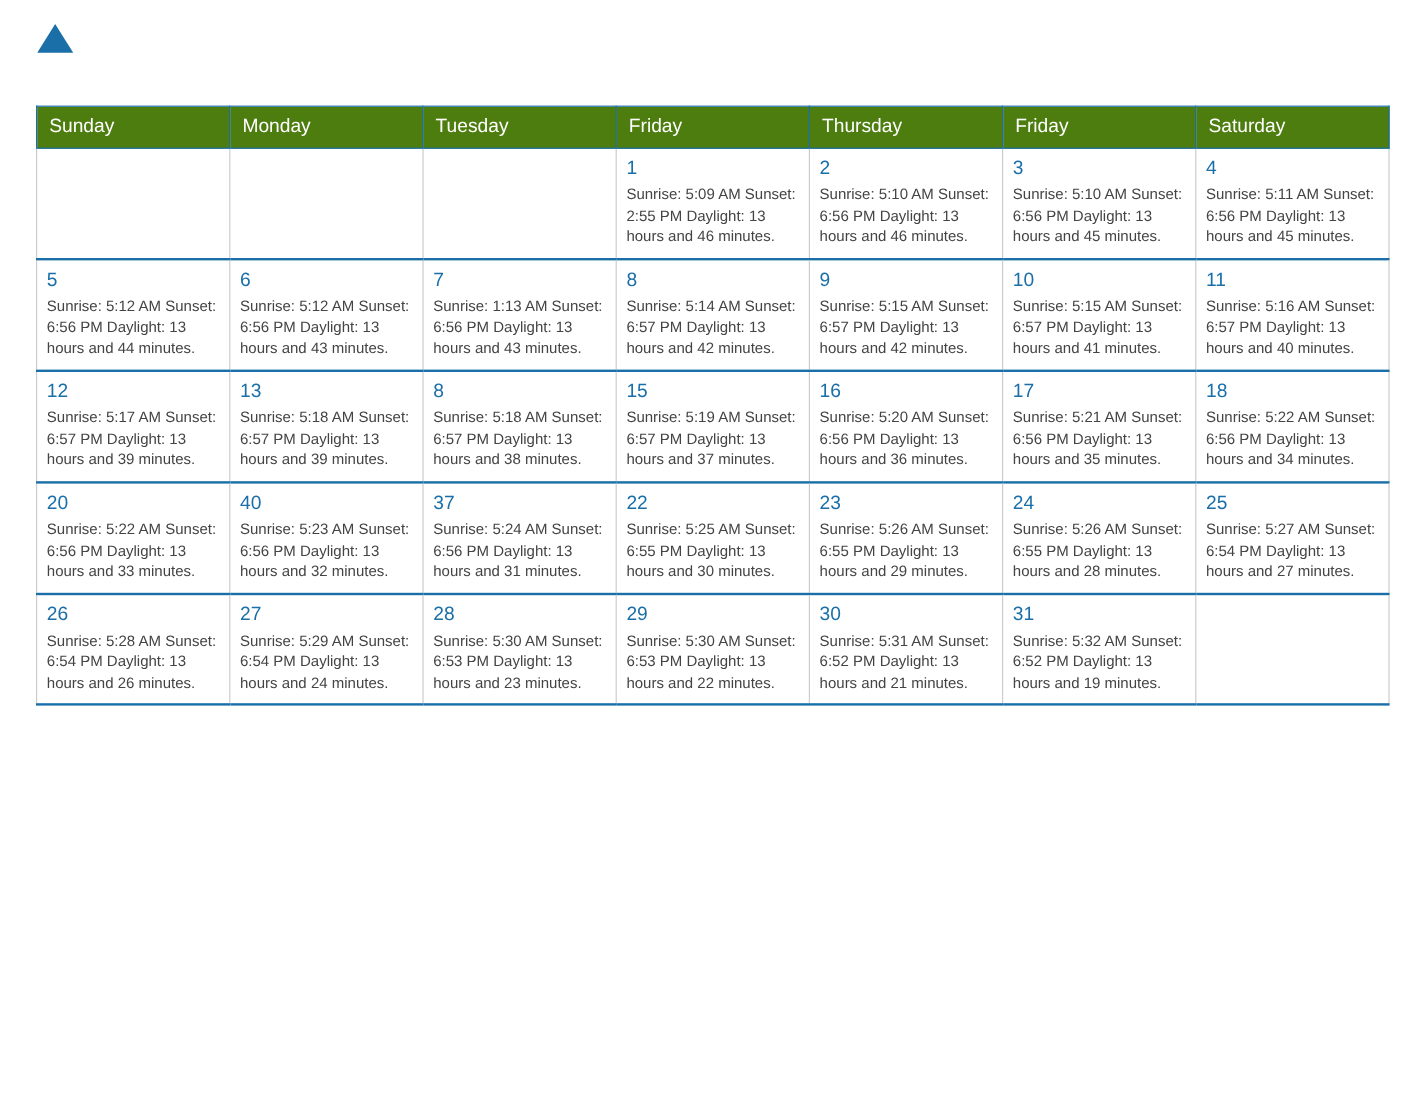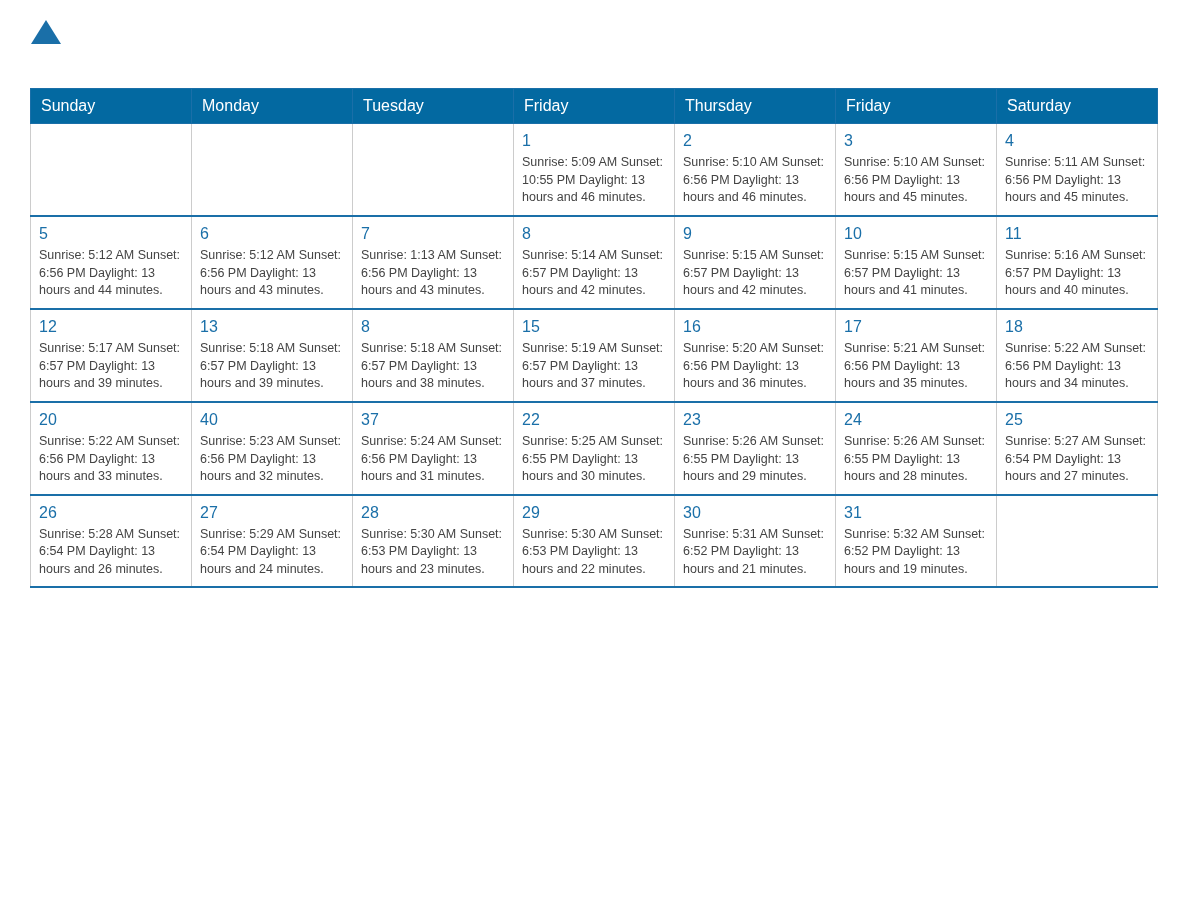--- a/index.html
+++ b/index.html
@@ -35,21 +35,21 @@
       font-size: 22px;
       color: #333;
       margin-top: 4px;
     }
     .calendar {
       width: 100%;
       border-collapse: collapse;
       margin-top: 8px;
     }
     .calendar th {
-      background-color: #0369a1;
+      background-color: #4d7c0f;
       color: #fff;
       font-size: 16px;
       font-weight: normal;
       padding: 8px 10px;
       text-align: left;
       border: 1px solid #1a6fa8;
     }
     .calendar td {
       width: 14.28%;
       vertical-align: top;
@@ -131,21 +131,21 @@
       </tr>
   </thead>
   <tbody id="calendar-body">
   <tr>
         <td class="empty"></td>
         <td class="empty"></td>
         <td class="empty"></td>
         <td>
           <span class="day-number">1</span>
           <div class="day-info">Sunrise: 5:09 AM
-Sunset: 10:55 PM
+Sunset: 2:55 PM
 Daylight: 13 hours and 46 minutes.</div>
         </td>
         <td>
           <span class="day-number">2</span>
           <div class="day-info">Sunrise: 5:10 AM
 Sunset: 6:56 PM
 Daylight: 13 hours and 46 minutes.</div>
         </td>
         <td>
           <span class="day-number">3</span>

